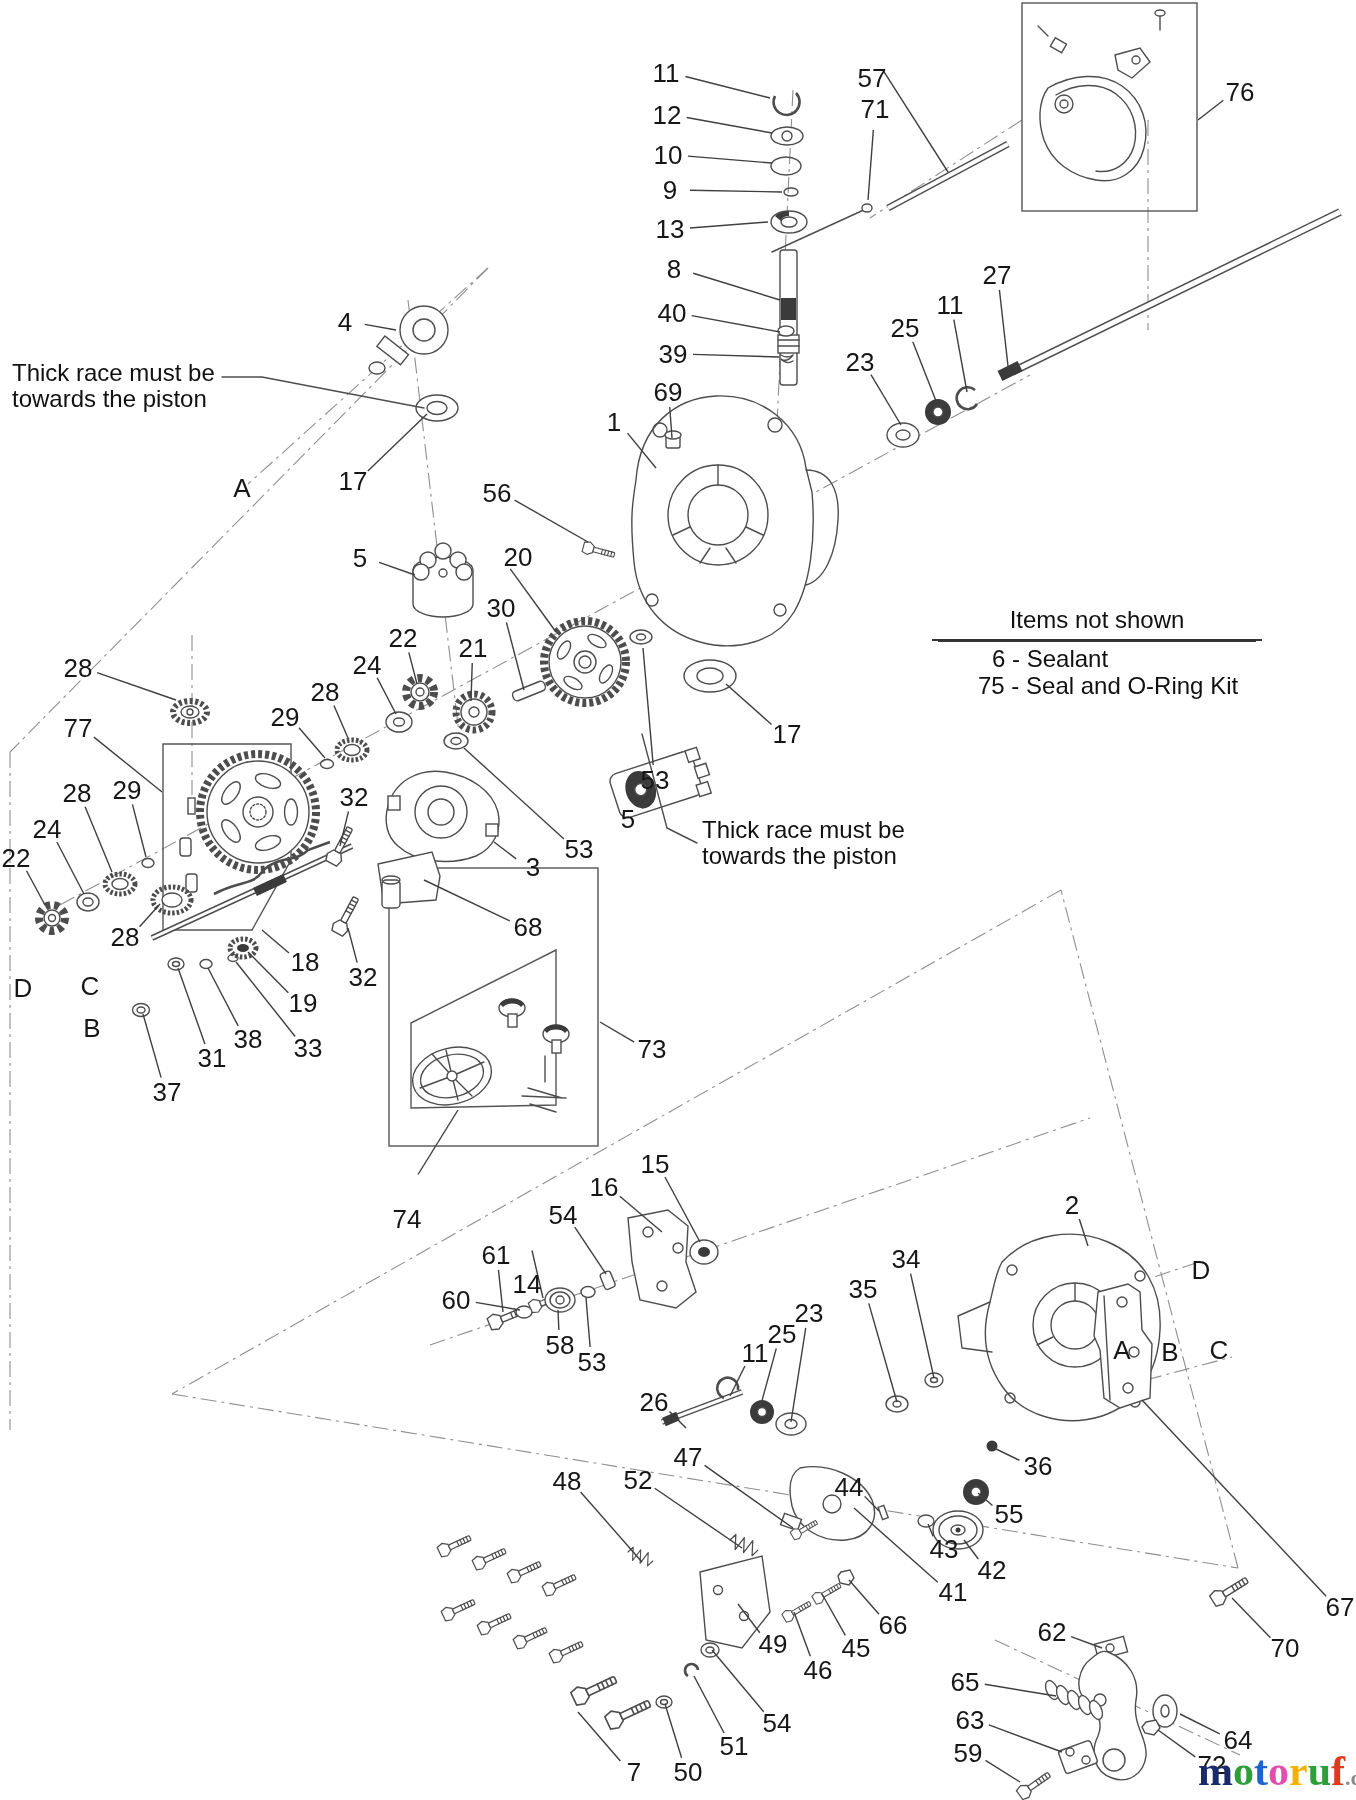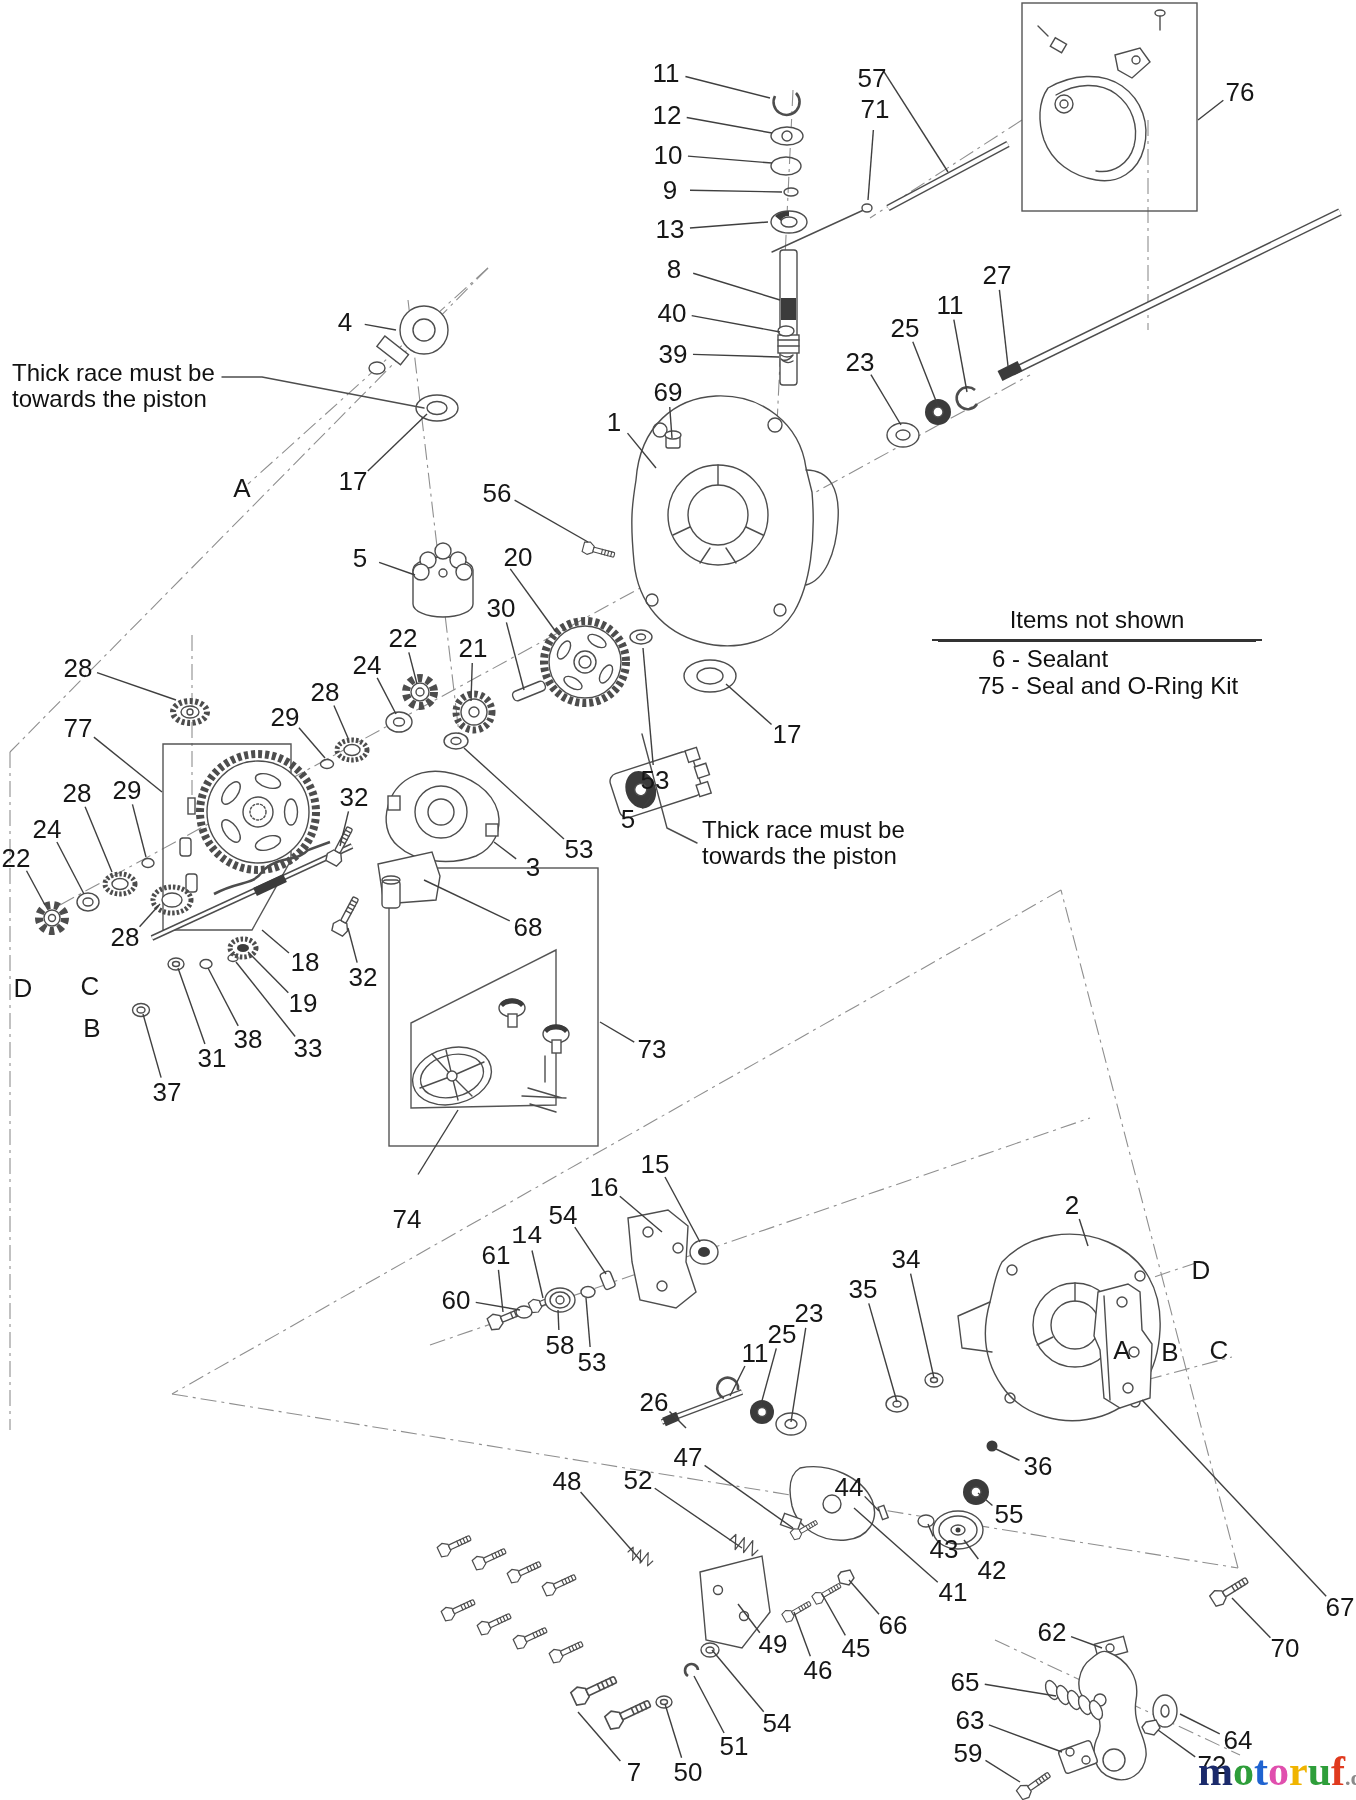--- a/index.html
+++ b/index.html
@@ -530,21 +530,21 @@
       <div class="callout" style="left: 528px; top: 927px;">68</div>
       <div class="callout" style="left: 655px; top: 780px;">53</div>
       <div class="callout" style="left: 579px; top: 849px;">53</div>
       <div class="callout" style="left: 628px; top: 819px;">5</div>
       <div class="callout" style="left: 787px; top: 734px;">17</div>
       <div class="callout" style="left: 652px; top: 1049px;">73</div>
       <div class="callout" style="left: 407px; top: 1187px; margin-top: 32px;">74</div>
       <div class="callout" style="left: 604px; top: 1187px;">16</div>
       <div class="callout" style="left: 655px; top: 1164px;">15</div>
       <div class="callout" style="left: 563px; top: 1215px;">54</div>
-      <div class="callout" style="left: 527px; top: 1236px; font-family: Liberation Mono, monospace;">14</div>
+      <div class="callout" style="left: 527px; top: 1284px;">14</div>
       <div class="callout" style="left: 496px; top: 1255px;">61</div>
       <div class="callout" style="left: 456px; top: 1300px;">60</div>
       <div class="callout" style="left: 560px; top: 1345px;">58</div>
       <div class="callout" style="left: 592px; top: 1362px;">53</div>
       <div class="callout" style="left: 654px; top: 1402px;">26</div>
       <div class="callout" style="left: 755px; top: 1353px;">11</div>
       <div class="callout" style="left: 782px; top: 1334px;">25</div>
       <div class="callout" style="left: 809px; top: 1313px;">23</div>
       <div class="callout" style="left: 863px; top: 1289px;">35</div>
       <div class="callout" style="left: 906px; top: 1259px;">34</div>

